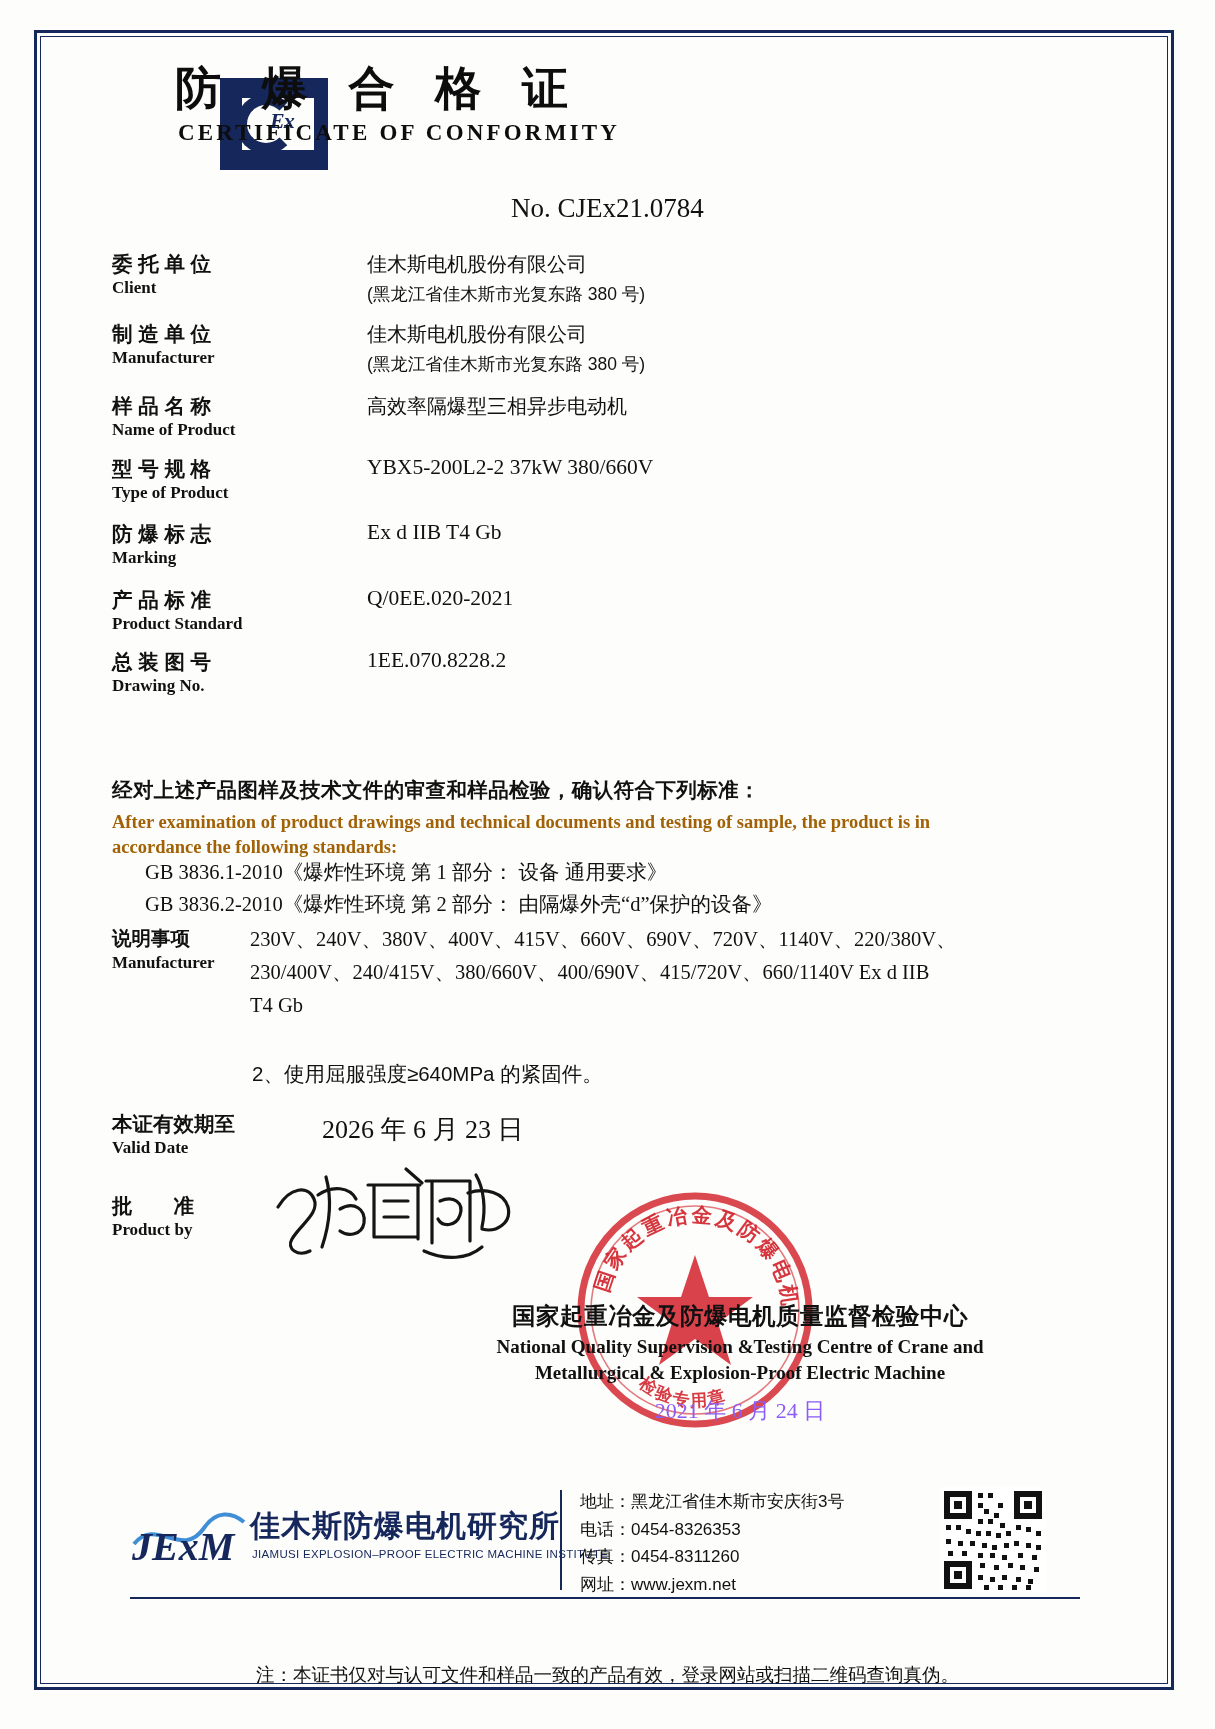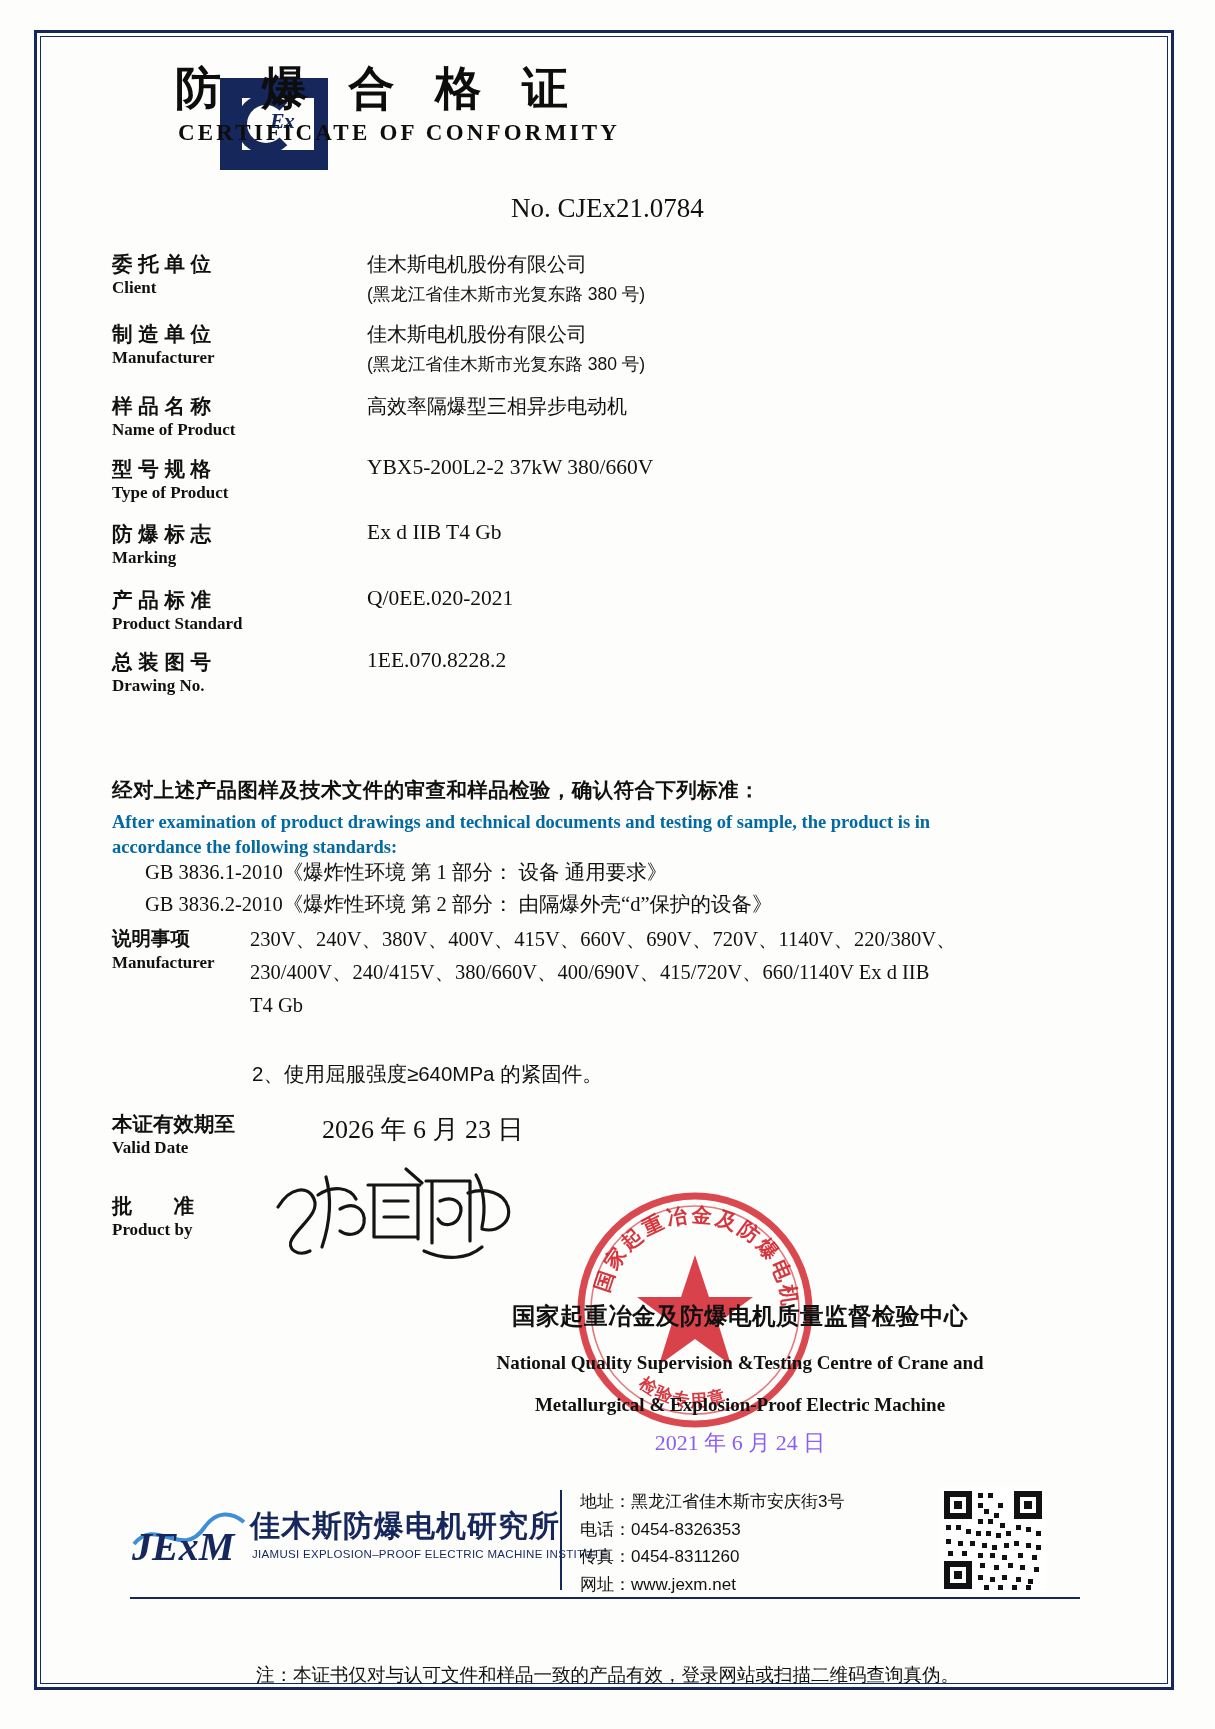--- a/index.html
+++ b/index.html
@@ -191,21 +191,21 @@
     font-size: 20.5px;
     letter-spacing: 0.4px;
     color: #111;
   }
   .statement-en {
     margin-top: 6px;
     font-family: "Liberation Serif", serif;
     font-weight: bold;
     font-size: 18.5px;
     line-height: 1.36;
-    color: #0369a1;
+    color: #a16207;
     width: 880px;
   }
   .standards {
     position: absolute;
     left: 145px; top: 856px;
     width: 960px;
   }
   .standard-line {
     font-family: "Liberation Serif", serif;
     font-size: 20.5px;
@@ -285,21 +285,21 @@
     font-weight: bold;
     font-size: 23.5px;
     color: #111;
     letter-spacing: 0.5px;
   }
   .issuer-en1, .issuer-en2 {
     font-family: "Liberation Serif", serif;
     font-weight: bold;
     font-size: 19px;
     color: #111;
-    margin-top: 20px;
+    margin-top: 4px;
   }
   .issue-date {
     margin-top: 12px;
     font-family: "Liberation Serif", serif;
     font-size: 22px;
     color: #8b5cf6;
   }
 
   
   .footer-rule {

